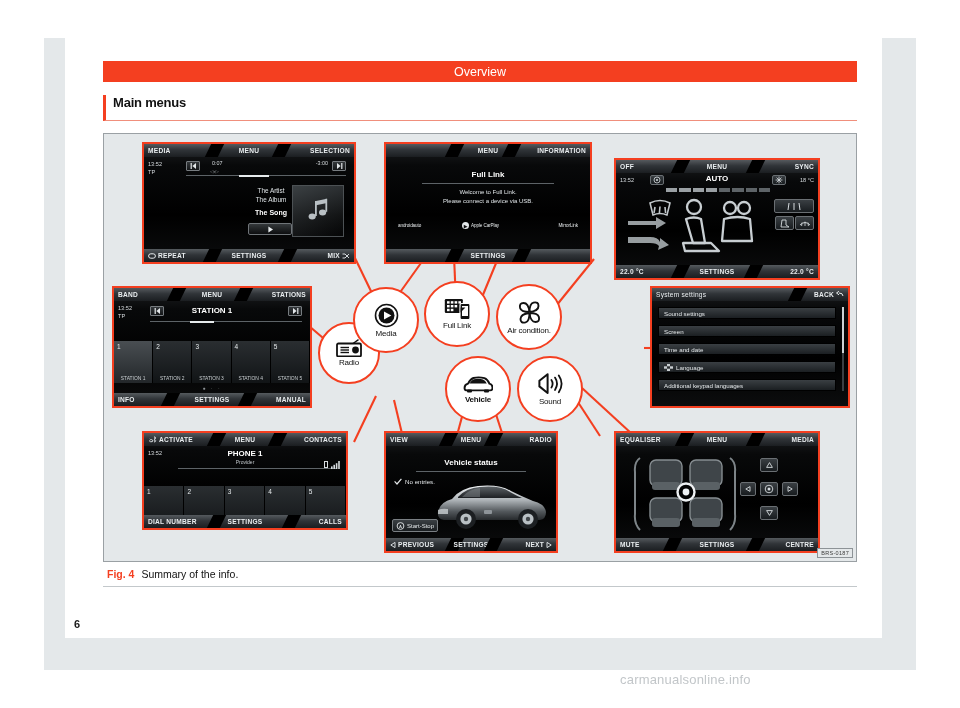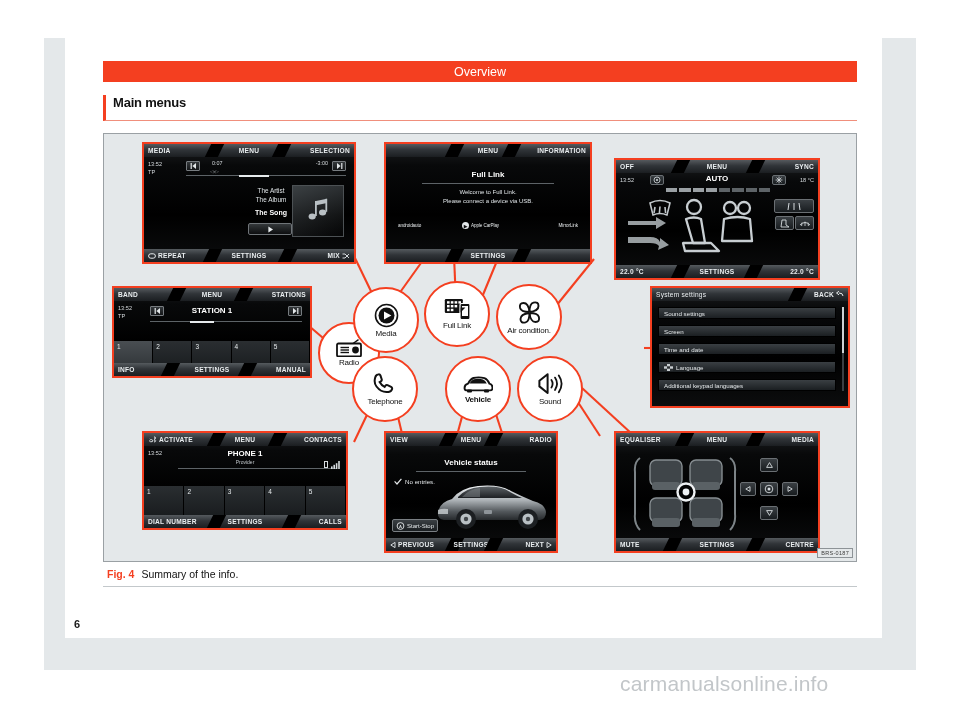--- a/index.html
+++ b/index.html
@@ -29,21 +29,21 @@
     left: 62px; top: 618px;
     width: 18px;
     text-align: right;
     font-size: 11px;
     font-weight: bold;
     color: #1a1a1a;
   }
   #watermark {
     position: absolute;
     left: 620px; top: 672px;
-    font-size: 21px;
+    font-size: 13px;
     color: #c2c6c9;
     letter-spacing: 0.2px;
     font-family: "Liberation Sans", sans-serif;
   }
 
   
   #chapter-bar {
     position: absolute;
     left: 103px; top: 61px;
     width: 754px; height: 21px;
@@ -545,21 +545,21 @@
       <div class="seg c">
         <span>SETTINGS</span>
       </div>
       <div class="notch" style="right:58px;"></div>
       <div class="seg r">
         <span>22.0 °C</span>
       </div>
     </div>
   </div>
 
-  <div class="screen" style="left:8px; top:152px; width:200px; height:92px;">
+  <div class="screen" style="left:8px; top:152px; width:200px; height:122px;">
     <div class="scr-inner"></div>
 
     <div class="bar top">
       <div class="seg l">
         <span>BAND</span>
       </div>
       <div class="notch" style="left:56px;"></div>
       <div class="seg c">
         <span>MENU</span>
       </div>
@@ -983,28 +983,20 @@
           <path d="M12.5 12 q9 -1 9 -6 q0 -4.5 -5 -3.4 q-4 1 -4 9.4"></path>
           <path d="M12.5 13 q1 9 6 9 q4.5 0 3.4 -5 q-1 -4 -9.4 -4"></path>
           <path d="M12.5 13 q-9 1 -9 6 q0 4.5 5 3.4 q4 -1 4 -9.4"></path>
         </g>
       </svg>
     </span>
     <span class="lbl">Air condition.</span>
   </div>
 
 
-  <div class="icon-node" style="left:248px; top:222px; width:66px; height:66px;">
-    <span class="glyph">
-      <svg width="24" height="24" viewBox="0 0 24 24">
-        <path d="M3.5 14.5 q5 6.5 12 5.4 q3 -0.6 3.6 -3 q0.3 -1.3 -1 -2 l-3.6 -1.8 q-1.2 -0.5 -2 0.6 l-0.9 1.2 q-3.2 -1.5 -5 -4.8 l1.3 -0.8 q1.2 -0.7 0.8 -2 l-1.3 -3.9 q-0.5 -1.4 -1.9 -1.2 q-2.5 0.3 -3.3 3.2 q-1.6 5.4 1.3 9.1 z" fill="none" stroke="#111" stroke-width="2"></path>
-      </svg>
-    </span>
-    <span class="lbl">Telephone</span>
-  </div>
 
   <div class="icon-node" style="left:341px; top:222px; width:66px; height:66px;font-weight:bold;">
     <span class="glyph">
       <svg width="30" height="19" viewBox="0 0 30 19">
         <path d="M1.6 13.6 q-0.4 -4 3.4 -5 q2.6 -4.6 5.4 -5.6 q5.6 -1.4 11 0.2 q3.2 1.2 5 5.4 q3.6 1 3 5 q-0.2 1.8 -2.4 1.8 l-22.8 0 q-2.4 0 -2.6 -1.8z" fill="none" stroke="#111" stroke-width="1.9"></path>
         <path d="M6.4 8.6 q2 -3.8 4.4 -4.4 q5 -1 9.2 0.2 q2.4 0.8 3.8 4.2 z" fill="#111"></path>
         <g fill="#111">
             <rect x="4" y="14.6" width="5" height="3" rx="1"></rect>
             <rect x="21" y="14.6" width="5" height="3" rx="1"></rect>
           </g>

